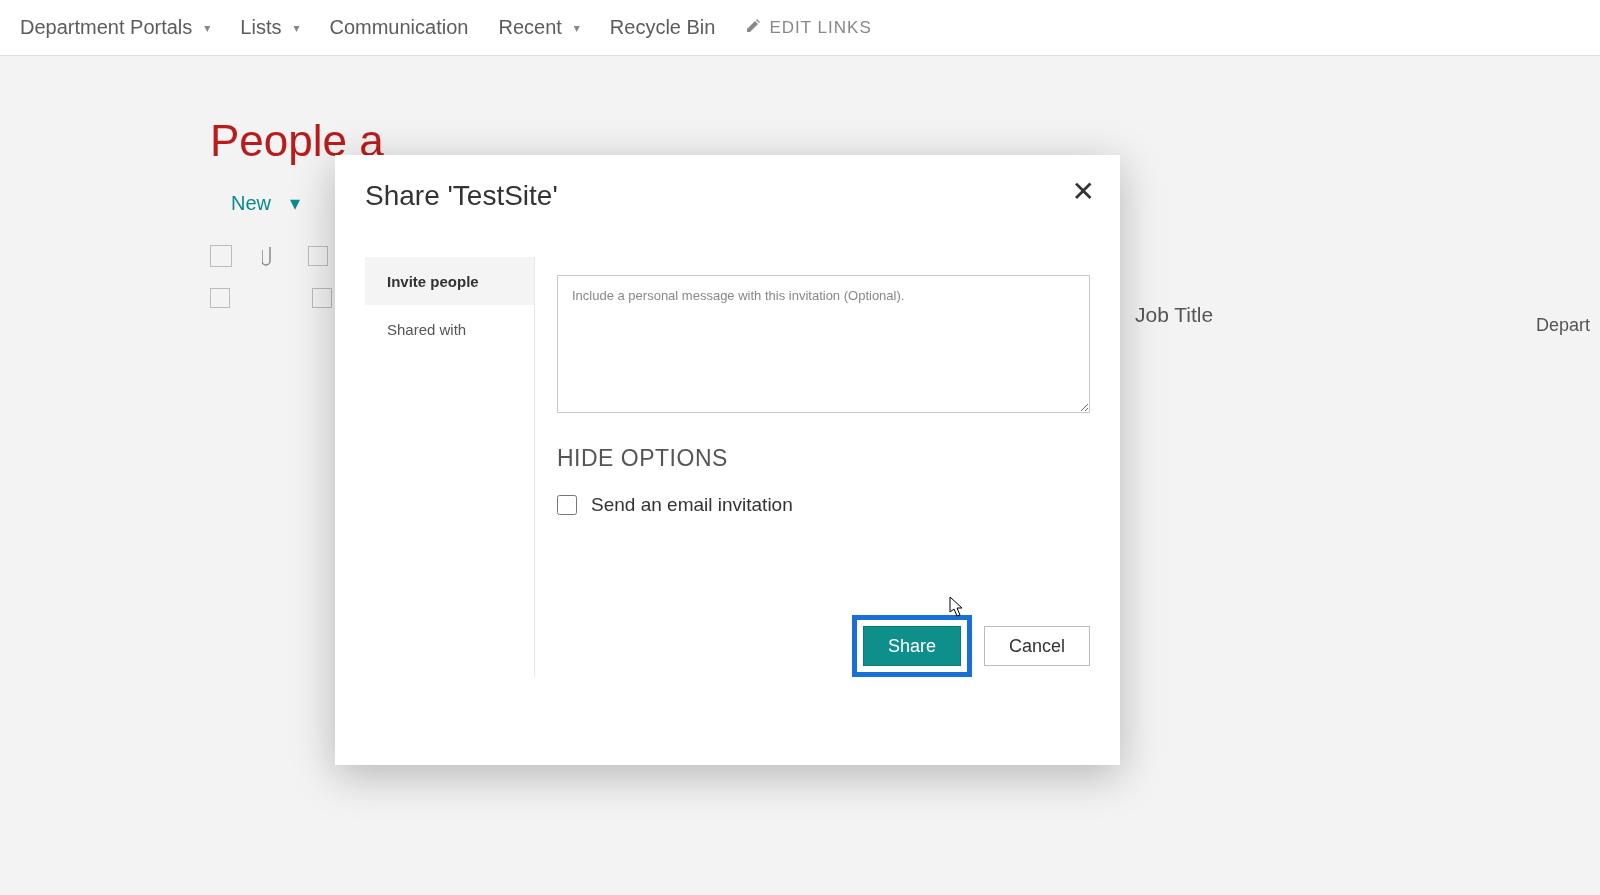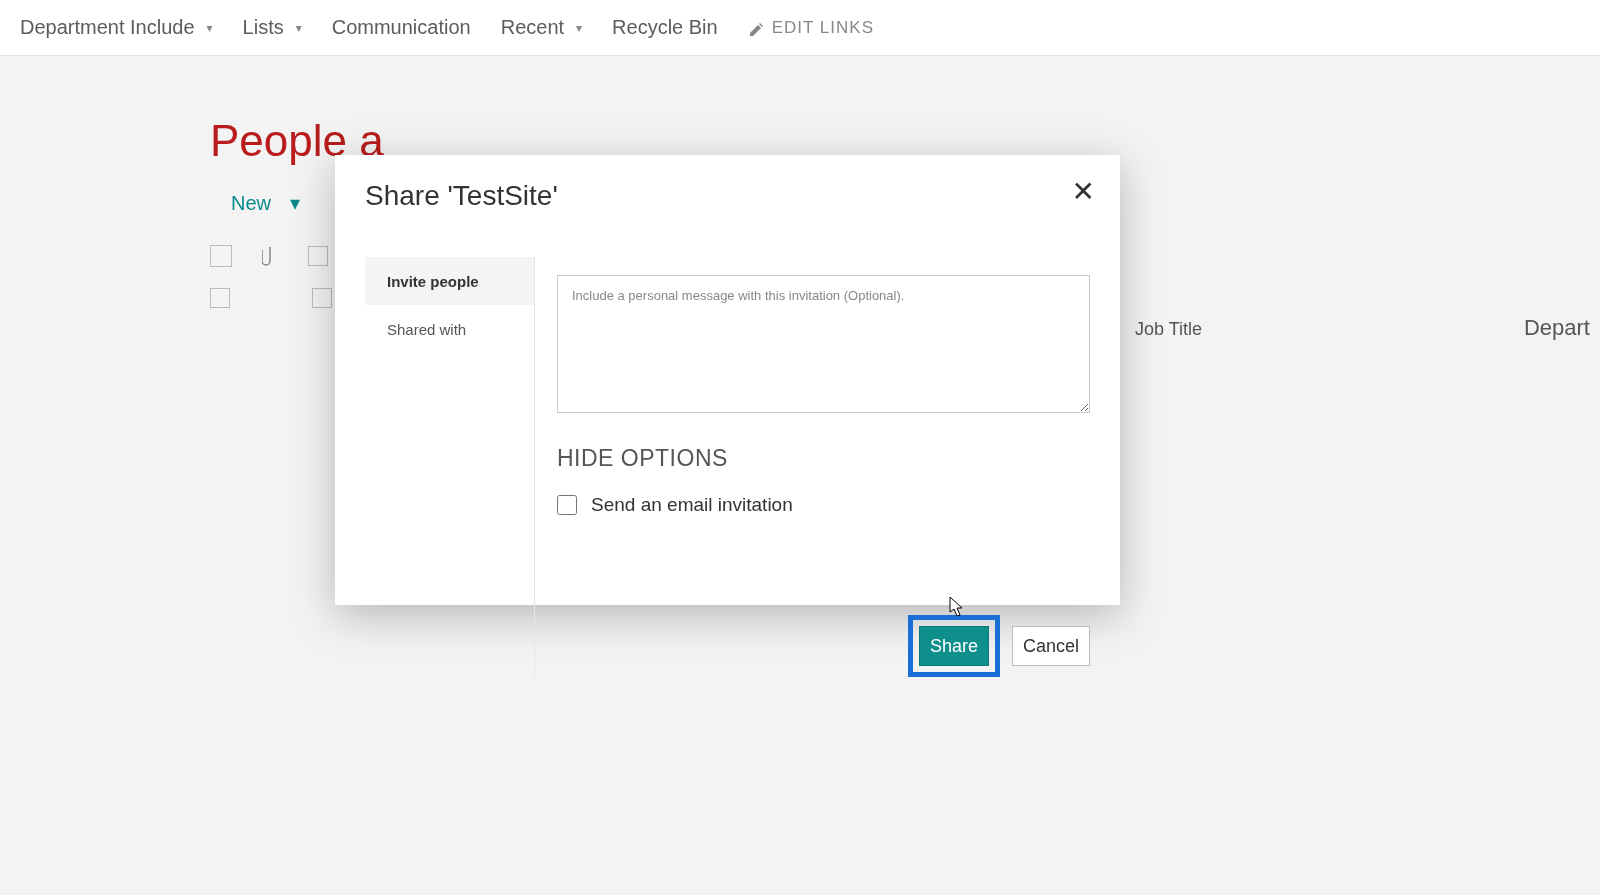--- a/index.html
+++ b/index.html
@@ -12,44 +12,44 @@
       display: flex;
       align-items: center;
       padding: 0 20px;
       gap: 30px;
       color: #5c5c5c;
       font-size: 20px;
       font-weight: 300;
     }
     .topnav-item { display: flex; align-items: center; gap: 12px; cursor: pointer; }
     .topnav-item .caret { font-size: 12px; color: #888; }
-    .edit-links { display: flex; align-items: flex-end; gap: 8px; color: #888; font-size: 17px; letter-spacing: 1px; }
+    .edit-links { display: flex; align-items: flex-start; gap: 8px; color: #888; font-size: 17px; letter-spacing: 1px; }
     .pencil { width: 16px; height: 16px; }
     
     .bg-content {
       position: absolute; top: 56px; left: 0; right: 0; padding: 60px 210px 0 210px;
       color: #555;
     }
     .page-title { font-size: 44px; font-weight: 300; color: #b91c1c; }
     .toolbar-row { display: flex; gap: 20px; margin-top: 25px; font-size: 20px; color: #0a8a8a; }
     .toolbar-row .item { display: flex; align-items: center; gap: 19px; margin-left: 21px; }
     
     .list-area { margin-top: 30px; }
     .list-header { display: flex; align-items: center; gap: 30px; font-size: 18px; color: #555; }
     .checkbox-col { width: 20px; height: 20px; border: 1px solid #bbb; display: inline-block; }
     .doc-icon { width: 22px; height: 22px; border: 1px solid #bbb; }
     .attach-icon { width: 16px; height: 22px; }
     .list-row { display: flex; align-items: center; gap: 30px; margin-top: 20px; font-size: 18px; color: #555; }
-    .col-jobtitle { position: absolute; left: 1135px; top: 319px; font-size: 18px; color: #555; }
-    .col-depart { position: absolute; right: 10px; top: 315px; font-size: 22px; color: #555; overflow: hidden; }
+    .col-jobtitle { position: absolute; left: 1135px; top: 303px; font-size: 21px; color: #555; }
+    .col-depart { position: absolute; right: 10px; top: 315px; font-size: 18px; color: #555; overflow: hidden; }
     
     .modal {
       position: absolute;
       left: 335px; top: 155px;
-      width: 785px; height: 450px;
+      width: 785px; height: 610px;
       background: #fff;
       box-shadow: 0 10px 40px rgba(0,0,0,0.25);
       padding: 25px 30px 30px 30px;
     }
     .modal-title { font-size: 28px; font-weight: 300; color: #333; }
     .modal-close {
       position: absolute; top: 20px; right: 25px;
       font-size: 28px; color: #333; cursor: pointer; font-weight: 300;
       background: none; border: none;
     }
@@ -81,37 +81,37 @@
     .hide-options { margin-top: 28px; font-size: 23px; color: #555; letter-spacing: 0.5px; cursor: pointer; }
     
     .email-row { margin-top: 22px; display: flex; align-items: center; gap: 14px; font-size: 19px; color: #333; }
     .email-row input[type=checkbox] { width: 20px; height: 20px; }
     
     .button-row { position: absolute; bottom: 0; right: 0; display: flex; gap: 12px; align-items: center; }
     .share-highlight {
       border: 5px solid #1a6fd6; padding: 6px; display: inline-flex;
     }
     .btn {
-      height: 40px; padding: 0 10px; font-size: 18px; cursor: pointer;
+      height: 40px; padding: 0 24px; font-size: 18px; cursor: pointer;
       border: 1px solid #bbb; background: #fff; color: #333;
       display: inline-flex; align-items: center; justify-content: center;
     }
     .btn.primary { background: #0f8f8b; border-color: #0b7a76; color: #fff; }
     
     .cursor {
       position: absolute; width: 16px; height: 22px; pointer-events: none;
       z-index: 9999;
     }
   </style>
 </head>
 <body>
 
 <div class="topnav">
   <div class="topnav-item">
-    <span>Department Include</span>
+    <span>Department Portals</span>
     <span class="caret">▾</span>
   </div>
   <div class="topnav-item">
     <span>Lists</span>
     <span class="caret">▾</span>
   </div>
   <div class="topnav-item">
     <span>Communication</span>
   </div>
   <div class="topnav-item">

